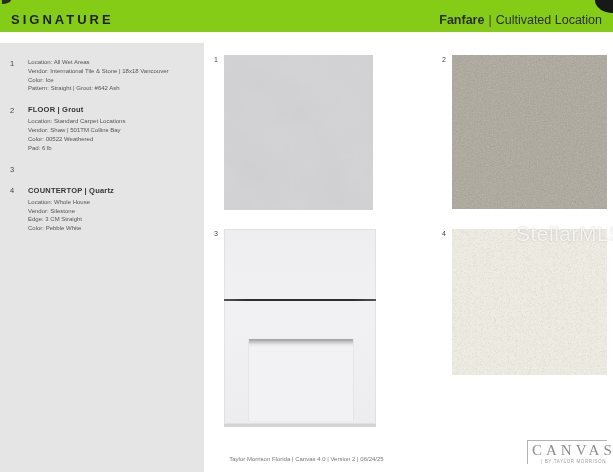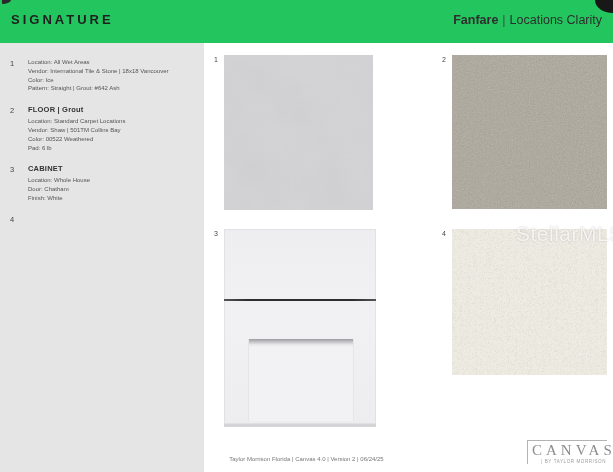--- a/index.html
+++ b/index.html
@@ -5,22 +5,22 @@
   html,body { margin:0; padding:0; }
   body {
     width:613px; height:472px; position:relative; overflow:hidden;
     background:#ffffff;
     font-family:"Liberation Sans", sans-serif;
     -webkit-font-smoothing:antialiased;
   }
 
   
   .header-band {
-    position:absolute; top:0; left:0; width:613px; height:43px;
-    background:#22c55e;
+    position:absolute; top:0; left:0; width:613px; height:32px;
+    background:#84cc16;
   }
   .sig-title {
     position:absolute; left:11px; top:12px;
     font-size:13px; font-weight:bold; letter-spacing:3px; color:#1f1f1f;
   }
   .collection-line {
     position:absolute; right:11px; top:13px;
     font-size:12.5px; color:#2e2e2e; white-space:nowrap;
   }
   .collection-name { font-weight:bold; }
@@ -114,21 +114,21 @@
     font-size:4.5px; letter-spacing:0.6px; text-align:right;
     color:#9c9c9c; margin-top:1px; padding-right:1px;
   }
 </style>
 </head>
 <body>
 
 <div class="header-band">
   <div class="sig-title">SIGNATURE</div>
   <div class="collection-line">
-    <span class="collection-name">Fanfare</span><span class="collection-sep">|</span><span>Locations Clarity</span>
+    <span class="collection-name">Fanfare</span><span class="collection-sep">|</span><span>Cultivated Location</span>
   </div>
 </div>
 <div class="curl-tl"></div>
 <div class="curl-tr"></div>
 
 <div class="sidebar">
 
   <div class="spec-item">
     <div class="spec-num">1</div>
     <div class="spec-body">
@@ -145,30 +145,31 @@
       <div class="spec-title">FLOOR | Grout</div>
       <div class="spec-line">Location: Standard Carpet Locations</div>
       <div class="spec-line">Vendor: Shaw | 501TM Collins Bay</div>
       <div class="spec-line">Color: 00522 Weathered</div>
       <div class="spec-line">Pad: 6 lb</div>
     </div>
   </div>
 
   <div class="spec-item">
     <div class="spec-num">3</div>
+  </div>
+
+  <div class="spec-item">
+    <div class="spec-num">4</div>
     <div class="spec-body">
-      <div class="spec-title">CABINET</div>
+      <div class="spec-title">COUNTERTOP | Quartz</div>
       <div class="spec-line">Location: Whole House</div>
-      <div class="spec-line">Door: Chatham</div>
-      <div class="spec-line">Finish: White</div>
+      <div class="spec-line">Vendor: Silestone</div>
+      <div class="spec-line">Edge: 3 CM Straight</div>
+      <div class="spec-line">Color: Pebble White</div>
     </div>
-  </div>
-
-  <div class="spec-item">
-    <div class="spec-num">4</div>
   </div>
 
 </div>
 
 <div class="swatch-label lbl-1">1</div>
 <div class="swatch-label lbl-2">2</div>
 <div class="swatch-label lbl-3">3</div>
 <div class="swatch-label lbl-4">4</div>
 
 <div class="swatch tile-swatch">

